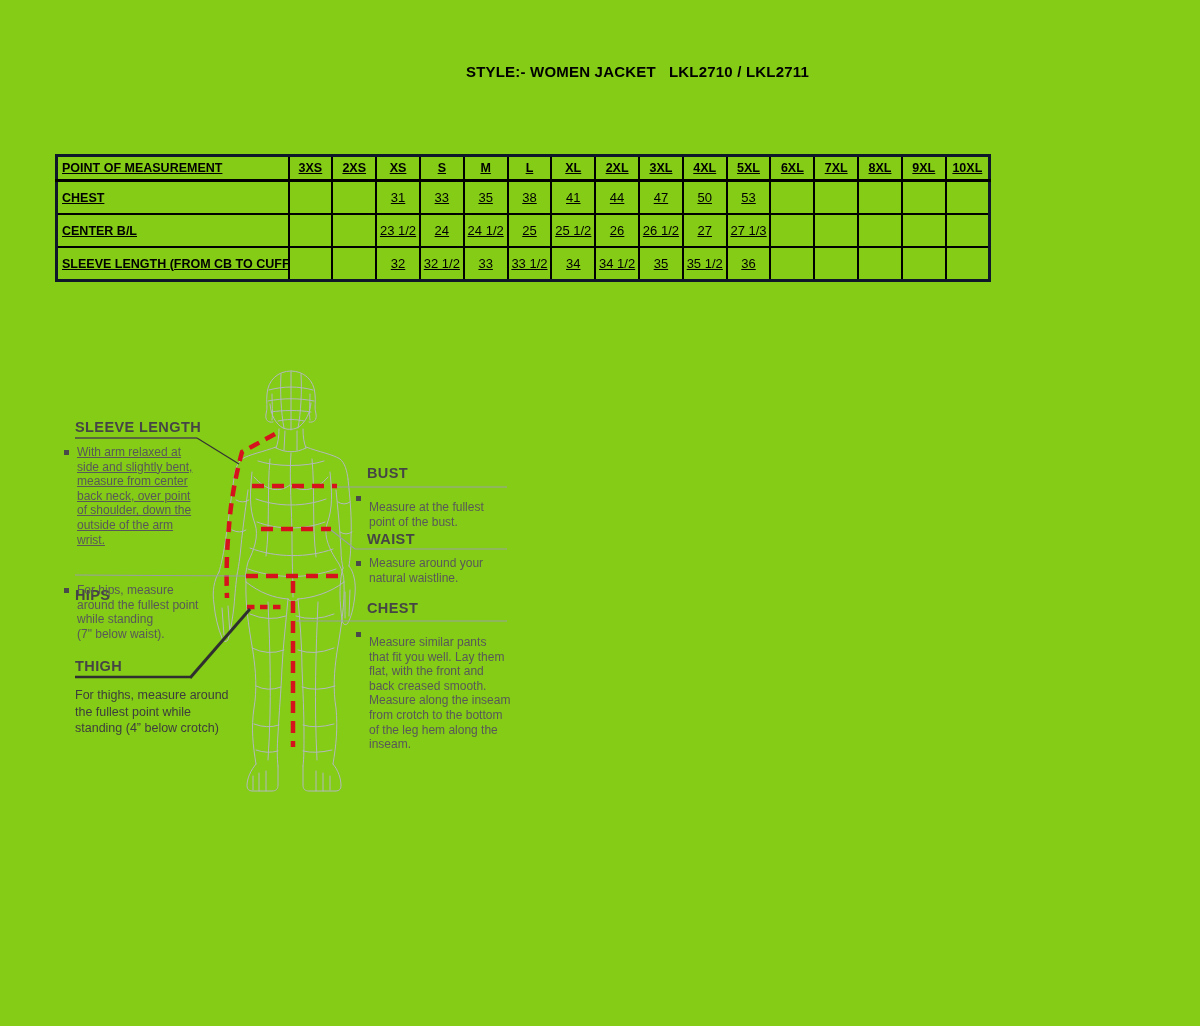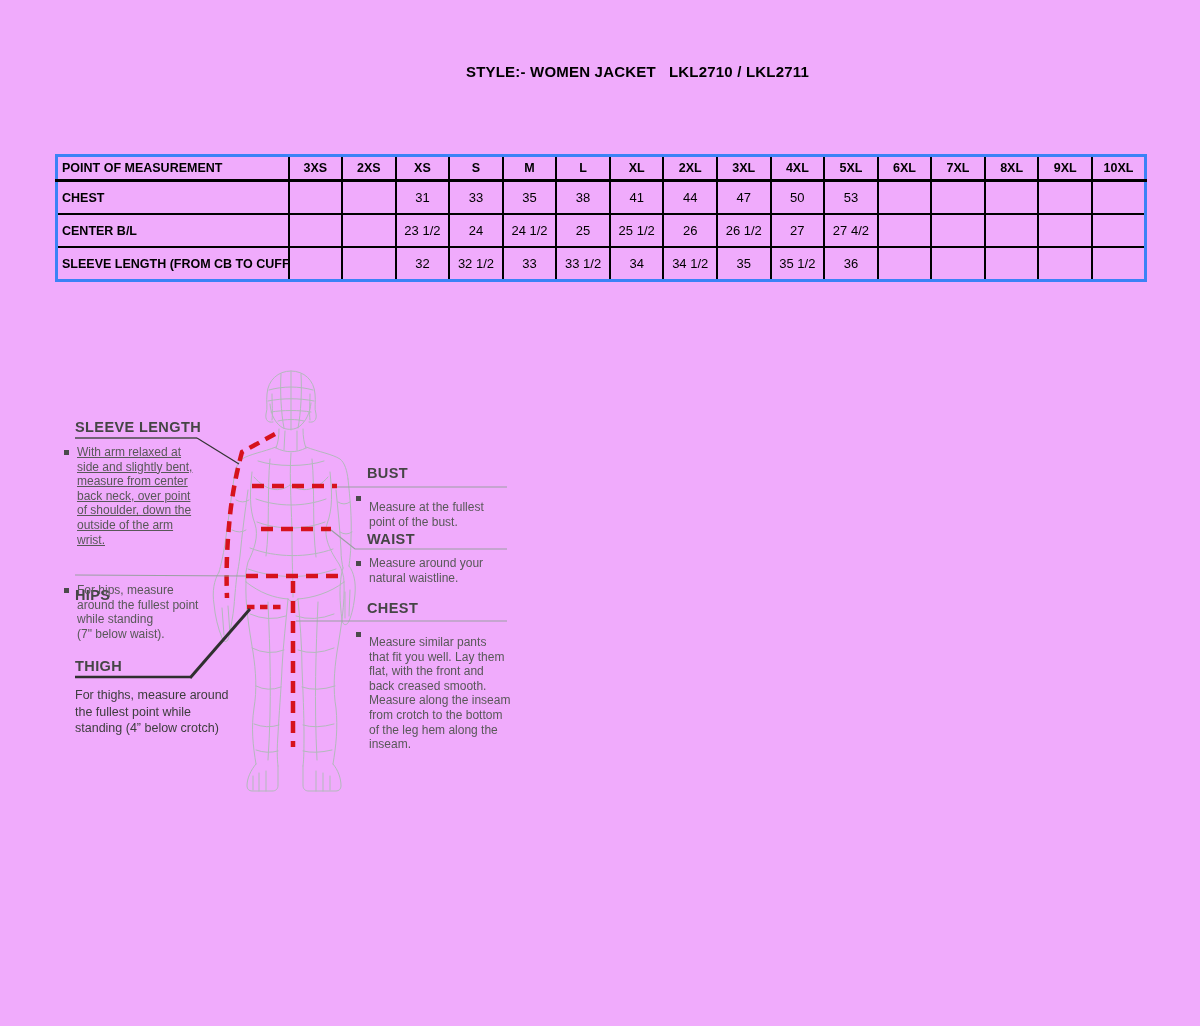--- a/index.html
+++ b/index.html
@@ -1,23 +1,23 @@
 <!DOCTYPE html>
 <html><head>
 <meta charset="utf-8">
 <style>
   html,body{margin:0;padding:0;background:#fff;}
-  .page{position:relative;width:1200px;height:1026px;background:#f0abfc;overflow:hidden;
+  .page{position:relative;width:1200px;height:1026px;background:#84cc16;overflow:hidden;
         font-family:"Liberation Sans",sans-serif;color:#000;}
 
   .doc-title{position:absolute;top:63px;left:75px;width:1125px;text-align:center;
              font-size:15px;font-weight:bold;white-space:pre;letter-spacing:.2px;}
 
-  table.size-table{position:absolute;left:55px;top:154px;width:1092px;
-                   border-collapse:collapse;table-layout:fixed;border:3px solid #3b82f6;}
+  table.size-table{position:absolute;left:55px;top:154px;width:936px;
+                   border-collapse:collapse;table-layout:fixed;border:3px solid #0f172a;text-decoration:underline;}
   table.size-table td{border:2px solid #000;text-align:center;font-size:13px;height:31px;
                       padding:0;white-space:nowrap;overflow:hidden;}
   table.size-table tr.hdr td{font-weight:bold;font-size:12.5px;height:22px;border-bottom-width:3px;}
   table.size-table td.rowlabel{text-align:left;padding-left:4px;font-weight:bold;font-size:12.5px;}
 
   .doc-note{position:absolute;left:57px;top:304px;font-size:13.5px;font-weight:bold;}
 
   .diagram-svg{position:absolute;left:0;top:0;width:1200px;height:1026px;pointer-events:none;}
 
   .guide-heading{position:absolute;font-size:14.5px;font-weight:bold;color:#454545;
@@ -98,21 +98,21 @@
       <td></td>
       <td></td>
       <td>23 1/2</td>
       <td>24</td>
       <td>24 1/2</td>
       <td>25</td>
       <td>25 1/2</td>
       <td>26</td>
       <td>26 1/2</td>
       <td>27</td>
-      <td>27 4/2</td>
+      <td>27 1/3</td>
       <td></td>
       <td></td>
       <td></td>
       <td></td>
       <td></td>
     </tr>
     <tr>
       <td class="rowlabel">SLEEVE LENGTH (FROM CB TO CUFF)</td>
       <td></td>
       <td></td>

